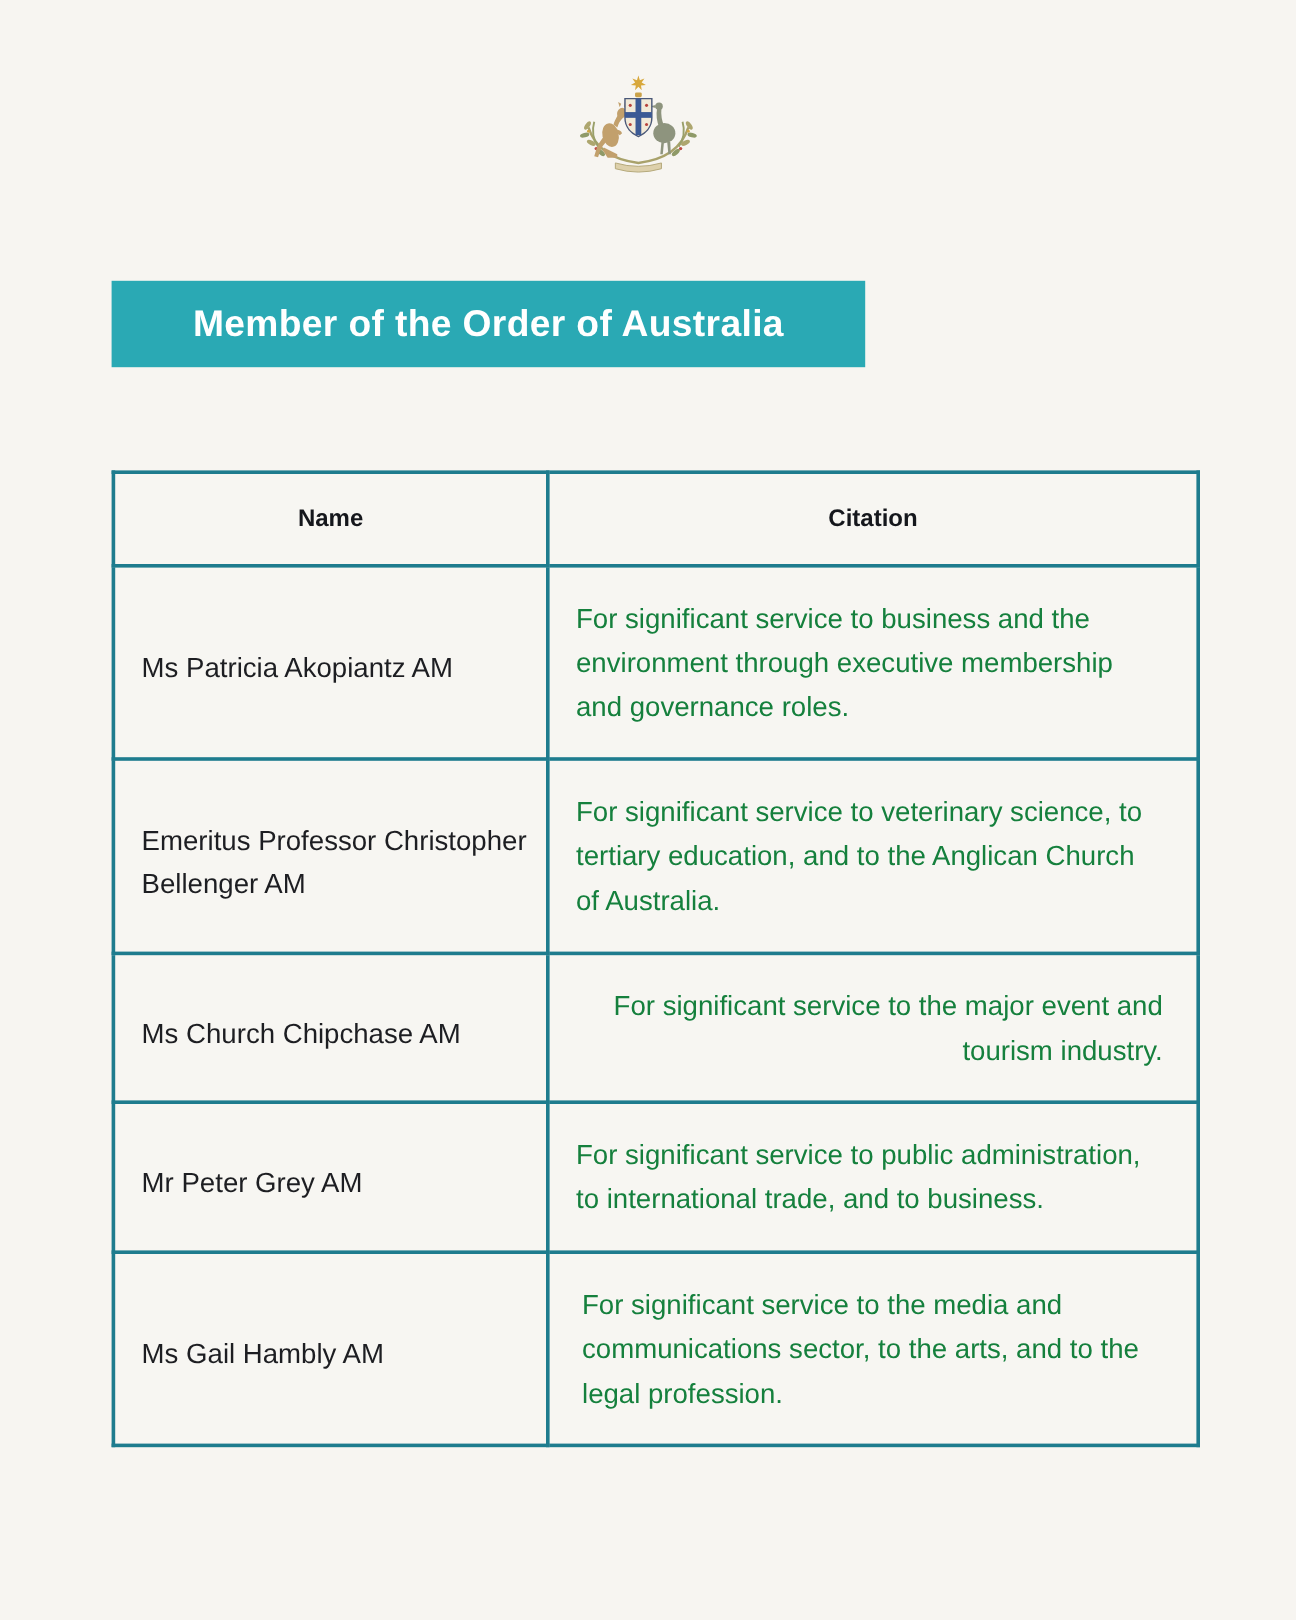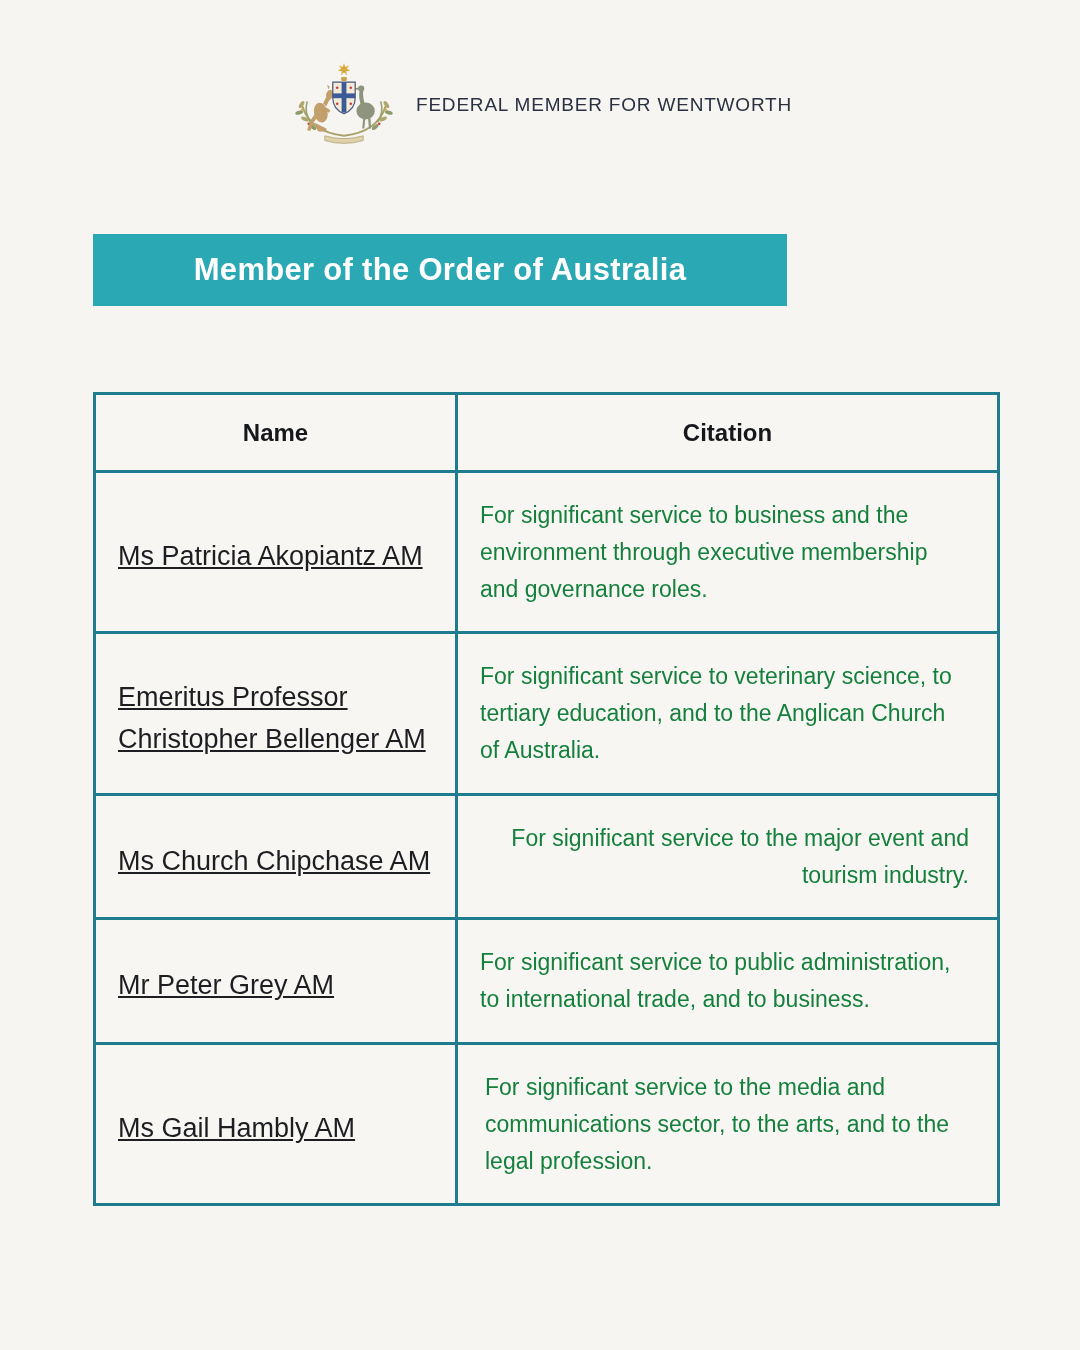--- a/index.html
+++ b/index.html
@@ -37,21 +37,21 @@
     font-size:19px;
     font-weight:400;
     color:#2a3141;
     letter-spacing:0.8px;
     margin-top:4px;
   }
 
   
   .banner {
     margin:88px 0 0 93px;
-    width:694px;
+    width:628px;
     height:72px;
     display:flex;
     align-items:center;
     justify-content:center;
   }
   .banner-label {
     color:#ffffff;
     font-size:31px;
     font-weight:700;
     letter-spacing:0.3px;
@@ -63,33 +63,32 @@
     margin:86px 0 0 93px;
     width:907px;
     border-collapse:collapse;
     table-layout:fixed;
     background:#f7f6f2;
   }
   table.honours col.c-name { width:362px; }
   table.honours th, table.honours td { border:3px solid #1e7c8e; }
   table.honours th {
     height:78px;
-    font-size:24px;
+    font-size:20px;
     font-weight:700;
     color:#15171c;
     text-align:center;
     vertical-align:middle;
   }
   td.name-cell {
     padding:26px 14px 16px 22px;
-    font-size:27px;
+    font-size:23px;
     line-height:1.55;
     vertical-align:middle;
     color:#1d1e22;
-    text-decoration:underline;
   }
   td.citation-cell {
     padding:24px 28px 24px 22px;
     font-size:23px;
     line-height:1.6;
     vertical-align:middle;
     color:#15803d;
   }
 </style>
 </head>
@@ -146,21 +145,20 @@
       <circle cx="78.5" cy="33" r="1.6" fill="#b8433c"></circle>
       <circle cx="61.5" cy="53" r="1.6" fill="#b8433c"></circle>
       <circle cx="78.5" cy="53" r="1.6" fill="#b8433c"></circle>
       <rect x="66.5" y="19.5" width="7" height="5" rx="1.5" fill="#caa24a"></rect>
     </g>
 
     <polygon points="70,2 71.5,6.9 76.3,5 73.4,9.2 77.8,11.8 72.7,12.2 73.5,17.2 70,13.5 66.5,17.2 67.3,12.2 62.2,11.8 66.6,9.2 63.7,5 68.5,6.9" fill="#d8a83c"></polygon>
   </svg>
 
   <div class="logo-text">
-    <div class="logo-subtitle">FEDERAL MEMBER FOR WENTWORTH</div>
   </div>
 </div>
 
 <div class="banner" style="background:#2aa9b4">
   <span class="banner-label">Member of the Order of Australia</span>
 </div>
 
 <table class="honours">
   <colgroup>
       <col class="c-name">

